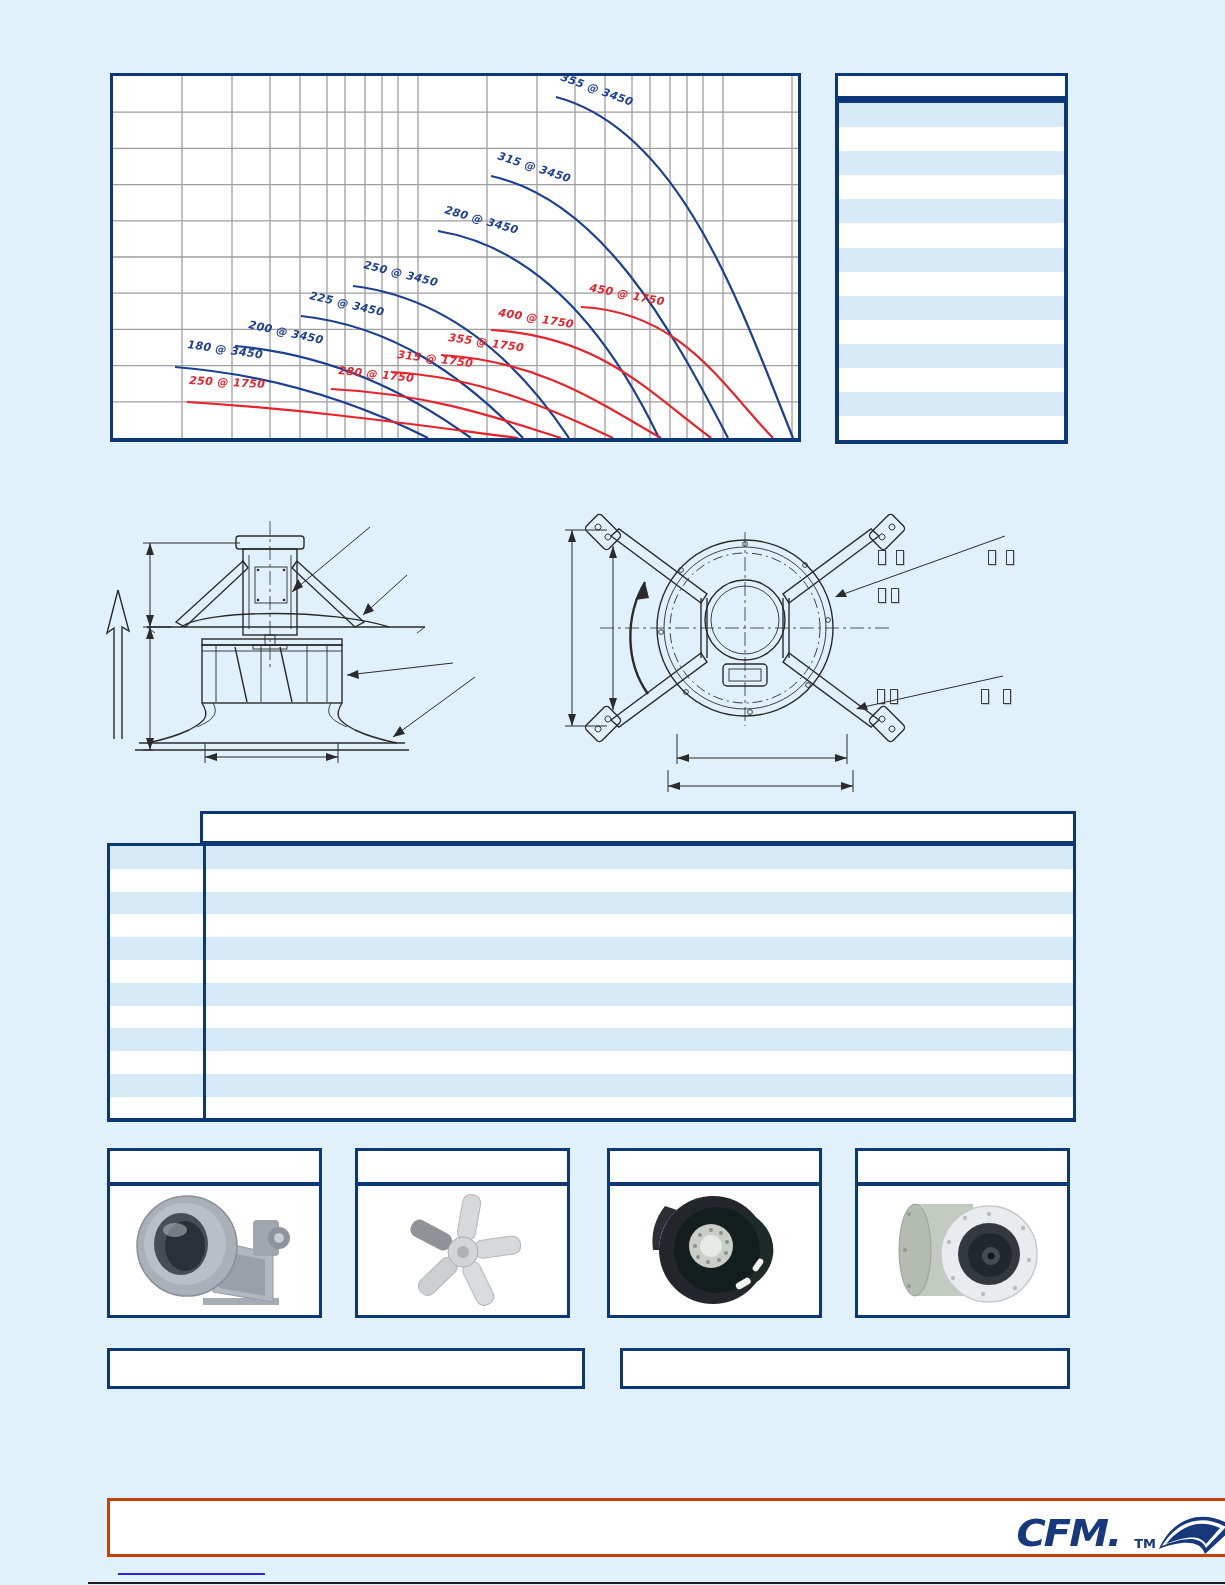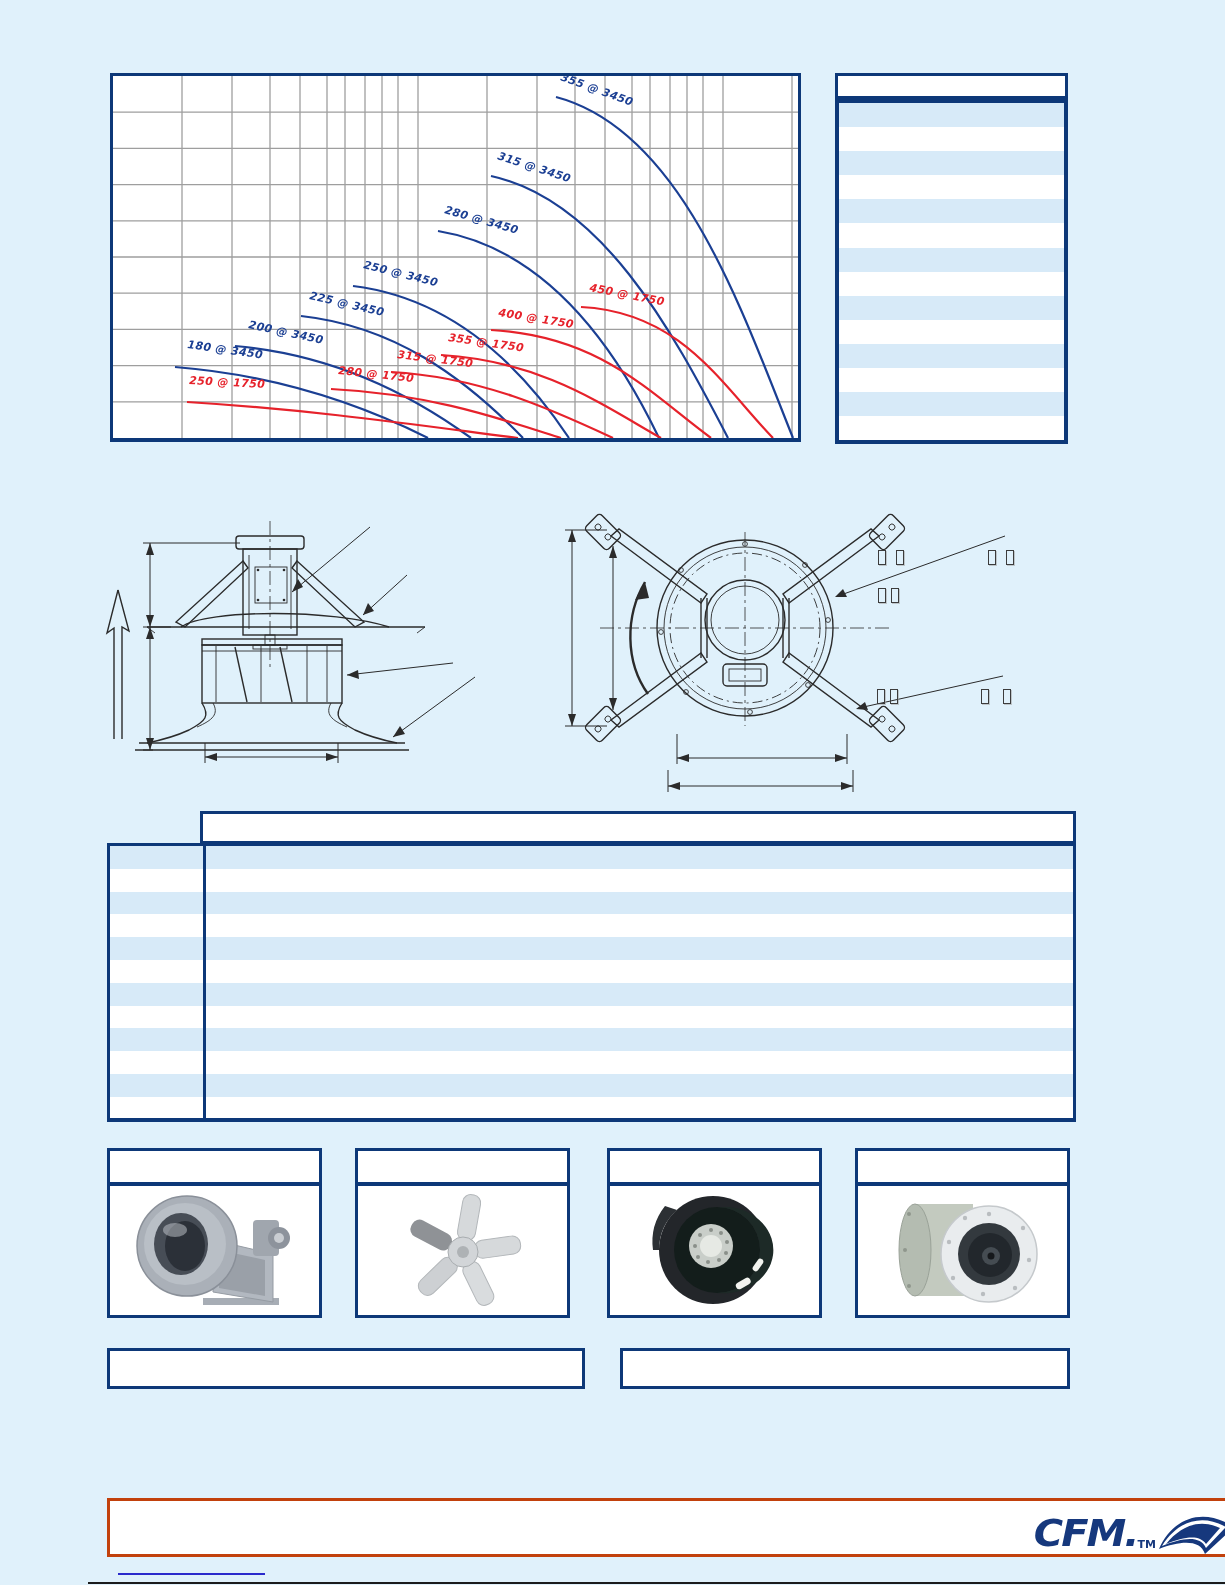--- a/index.html
+++ b/index.html
@@ -39,21 +39,21 @@
   .product-card .card-header{height:31px;border-bottom:4px solid #0d3878;background:#ffffff;}
   .product-card .card-photo{position:relative;height:129px;background:#ffffff;display:flex;align-items:center;justify-content:center;}
 
   
   .caption-box{position:absolute;top:1348px;height:41px;background:#ffffff;border:3px solid #0d3878;box-sizing:border-box;}
 
   
   .footer-box{position:absolute;left:107px;top:1498px;width:1144px;height:59px;background:#ffffff;border:3px solid #c2410c;box-sizing:border-box;}
   .cfm-logo{position:absolute;right:12px;top:4px;display:flex;align-items:flex-end;}
   .cfm-text{font-family:"DejaVu Sans","Liberation Sans",sans-serif;font-style:italic;font-weight:900;font-size:40px;line-height:44px;color:#16387d;letter-spacing:-2px;transform:scaleY(0.92);}
-  .cfm-tm{font-size:11px;color:#16387d;font-weight:700;margin-left:0;align-self:flex-end;padding-bottom:4px;}
+  .cfm-tm{font-size:13px;color:#16387d;font-weight:700;margin-left:14px;align-self:flex-end;padding-bottom:4px;}
   .footer-link-underline{position:absolute;left:118px;top:1573px;width:147px;height:2px;background:#2a2acc;}
   .bottom-rule{position:absolute;left:88px;top:1582px;width:1137px;height:2px;background:#1c1c1c;}
 
   .curve-label{font-family:"DejaVu Sans","Liberation Sans",sans-serif;font-size:11px;font-weight:700;font-style:italic;letter-spacing:.4px;}
 </style>
 </head>
 <body>
 
 <div class="page">
 

